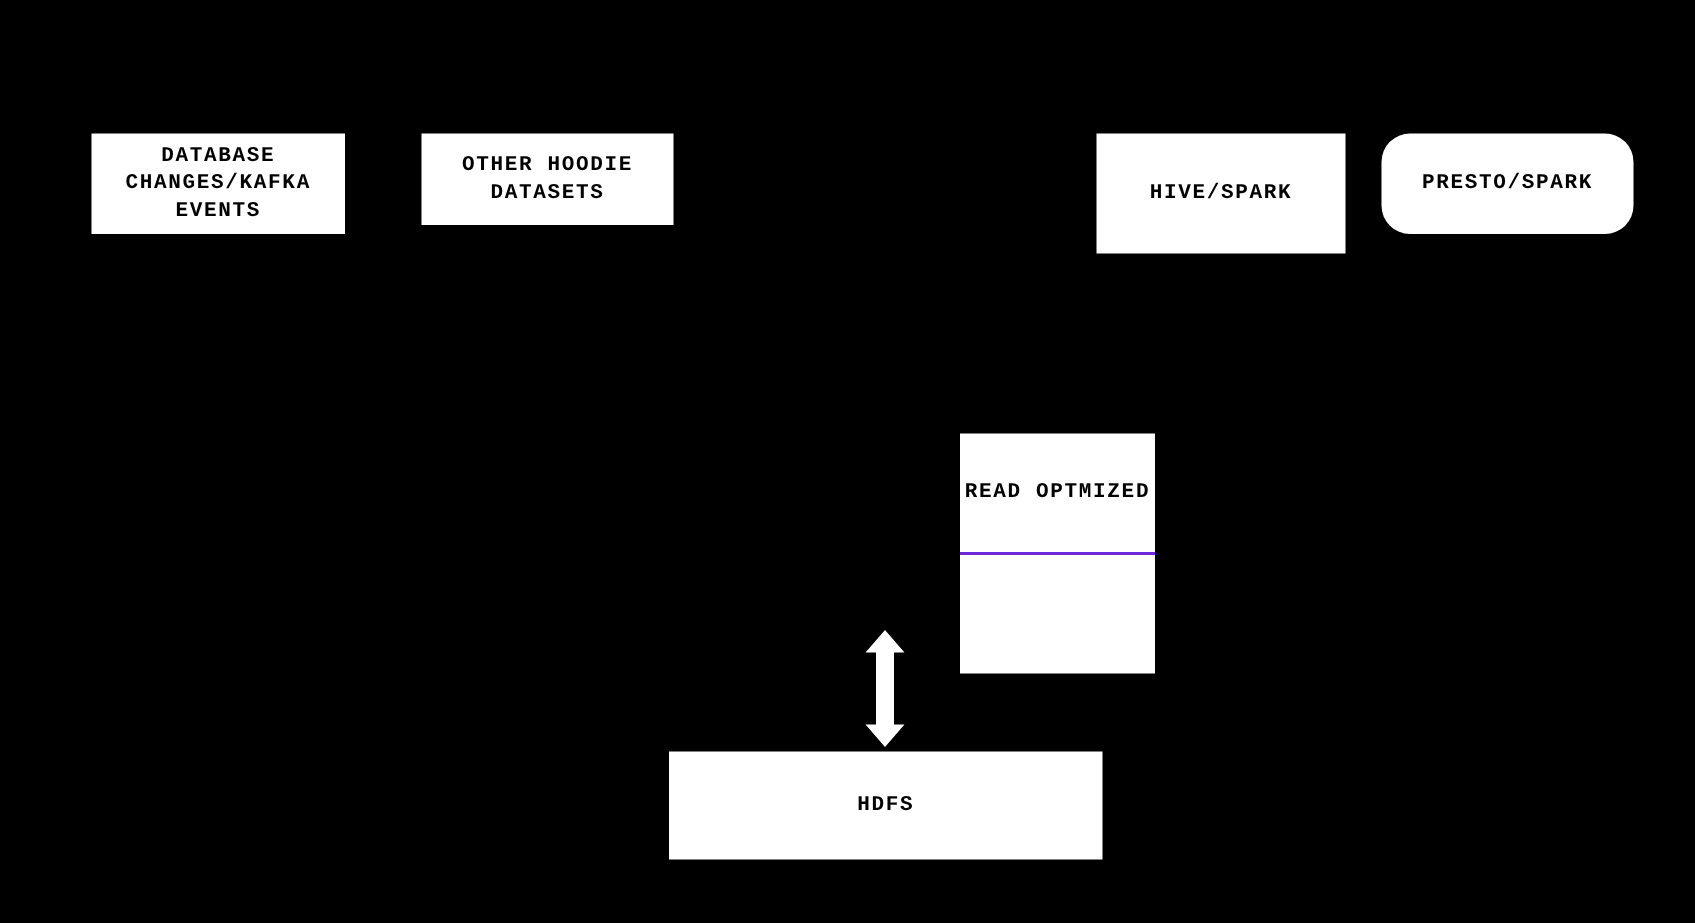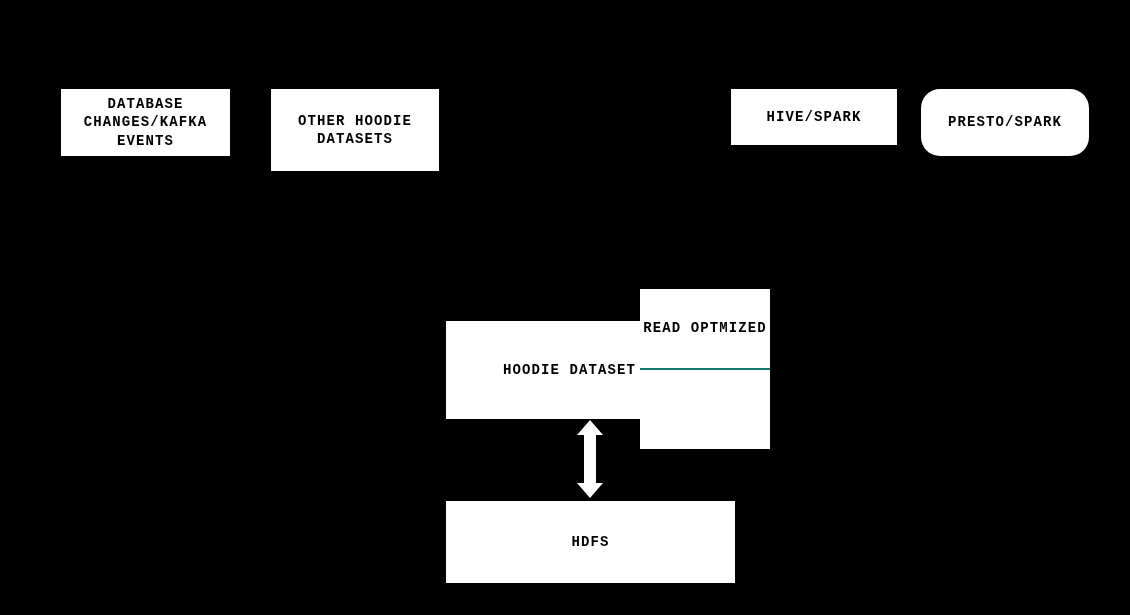--- a/index.html
+++ b/index.html
@@ -29,22 +29,22 @@
     font-size: 14px;
     line-height: 1.30;
     letter-spacing: 1.1px;
     text-transform: uppercase;
     padding: 2px 6px;
     white-space: pre-line;
   }
 
   
   #node-db-changes      { left: 61px;  top: 89px;  width: 169px; height: 67px; }
-  #node-other-datasets  { left: 271px; top: 89px;  width: 168px; height: 82px; }
-  #node-hive-spark      { left: 731px; top: 89px;  width: 166px; height: 56px; }
+  #node-other-datasets  { left: 281px; top: 89px;  width: 168px; height: 61px; }
+  #node-hive-spark      { left: 731px; top: 89px;  width: 166px; height: 80px; }
   #node-presto-spark    { left: 921px; top: 89px;  width: 168px; height: 67px; border-radius: 19px; }
 
   
   #node-hoodie-dataset {
     left: 446px; top: 321px; width: 194px; height: 98px;
     justify-content: flex-end;
     text-align: right;
     padding-right: 4px;
   }
 
@@ -68,29 +68,29 @@
     font-size: 14px;
     line-height: 1.30;
     letter-spacing: 1.1px;
     text-transform: uppercase;
     white-space: pre-line;
     box-sizing: border-box;
   }
   #view-read-optimized {
     height: 81px;
     flex: 0 0 81px;
-    border-bottom: 2px solid #0f766e;
+    border-bottom: 2px solid #6d28d9;
   }
   #view-real-time {
     height: 79px;
     flex: 0 0 79px;
   }
 
   
-  #node-hdfs { left: 446px; top: 501px; width: 289px; height: 82px; }
+  #node-hdfs { left: 446px; top: 501px; width: 289px; height: 72px; }
 
   
   #arrow-hoodie-hdfs {
     position: absolute;
     left: 576px;
     top: 420px;
     width: 28px;
     height: 78px;
   }
 </style>
@@ -100,21 +100,20 @@
 <div id="canvas">
 
   <div class="node" id="node-db-changes">Database Changes/Kafka Events</div>
 
   <div class="node" id="node-other-datasets">Other Hoodie Datasets</div>
 
   <div class="node" id="node-hive-spark">Hive/Spark</div>
 
   <div class="node" id="node-presto-spark">Presto/Spark</div>
 
-  <div class="node" id="node-hoodie-dataset">Hoodie Dataset</div>
 
   <div id="views-panel">
     <div class="view-cell" id="view-read-optimized">Read Optmized</div>
   </div>
 
   <svg id="arrow-hoodie-hdfs" viewBox="0 0 28 78">
     <polygon points="14,0 27,15 20,15 20,63 27,63 14,78 1,63 8,63 8,15 1,15" fill="#ffffff"></polygon>
   </svg>
 
   <div class="node" id="node-hdfs">HDFS</div>

